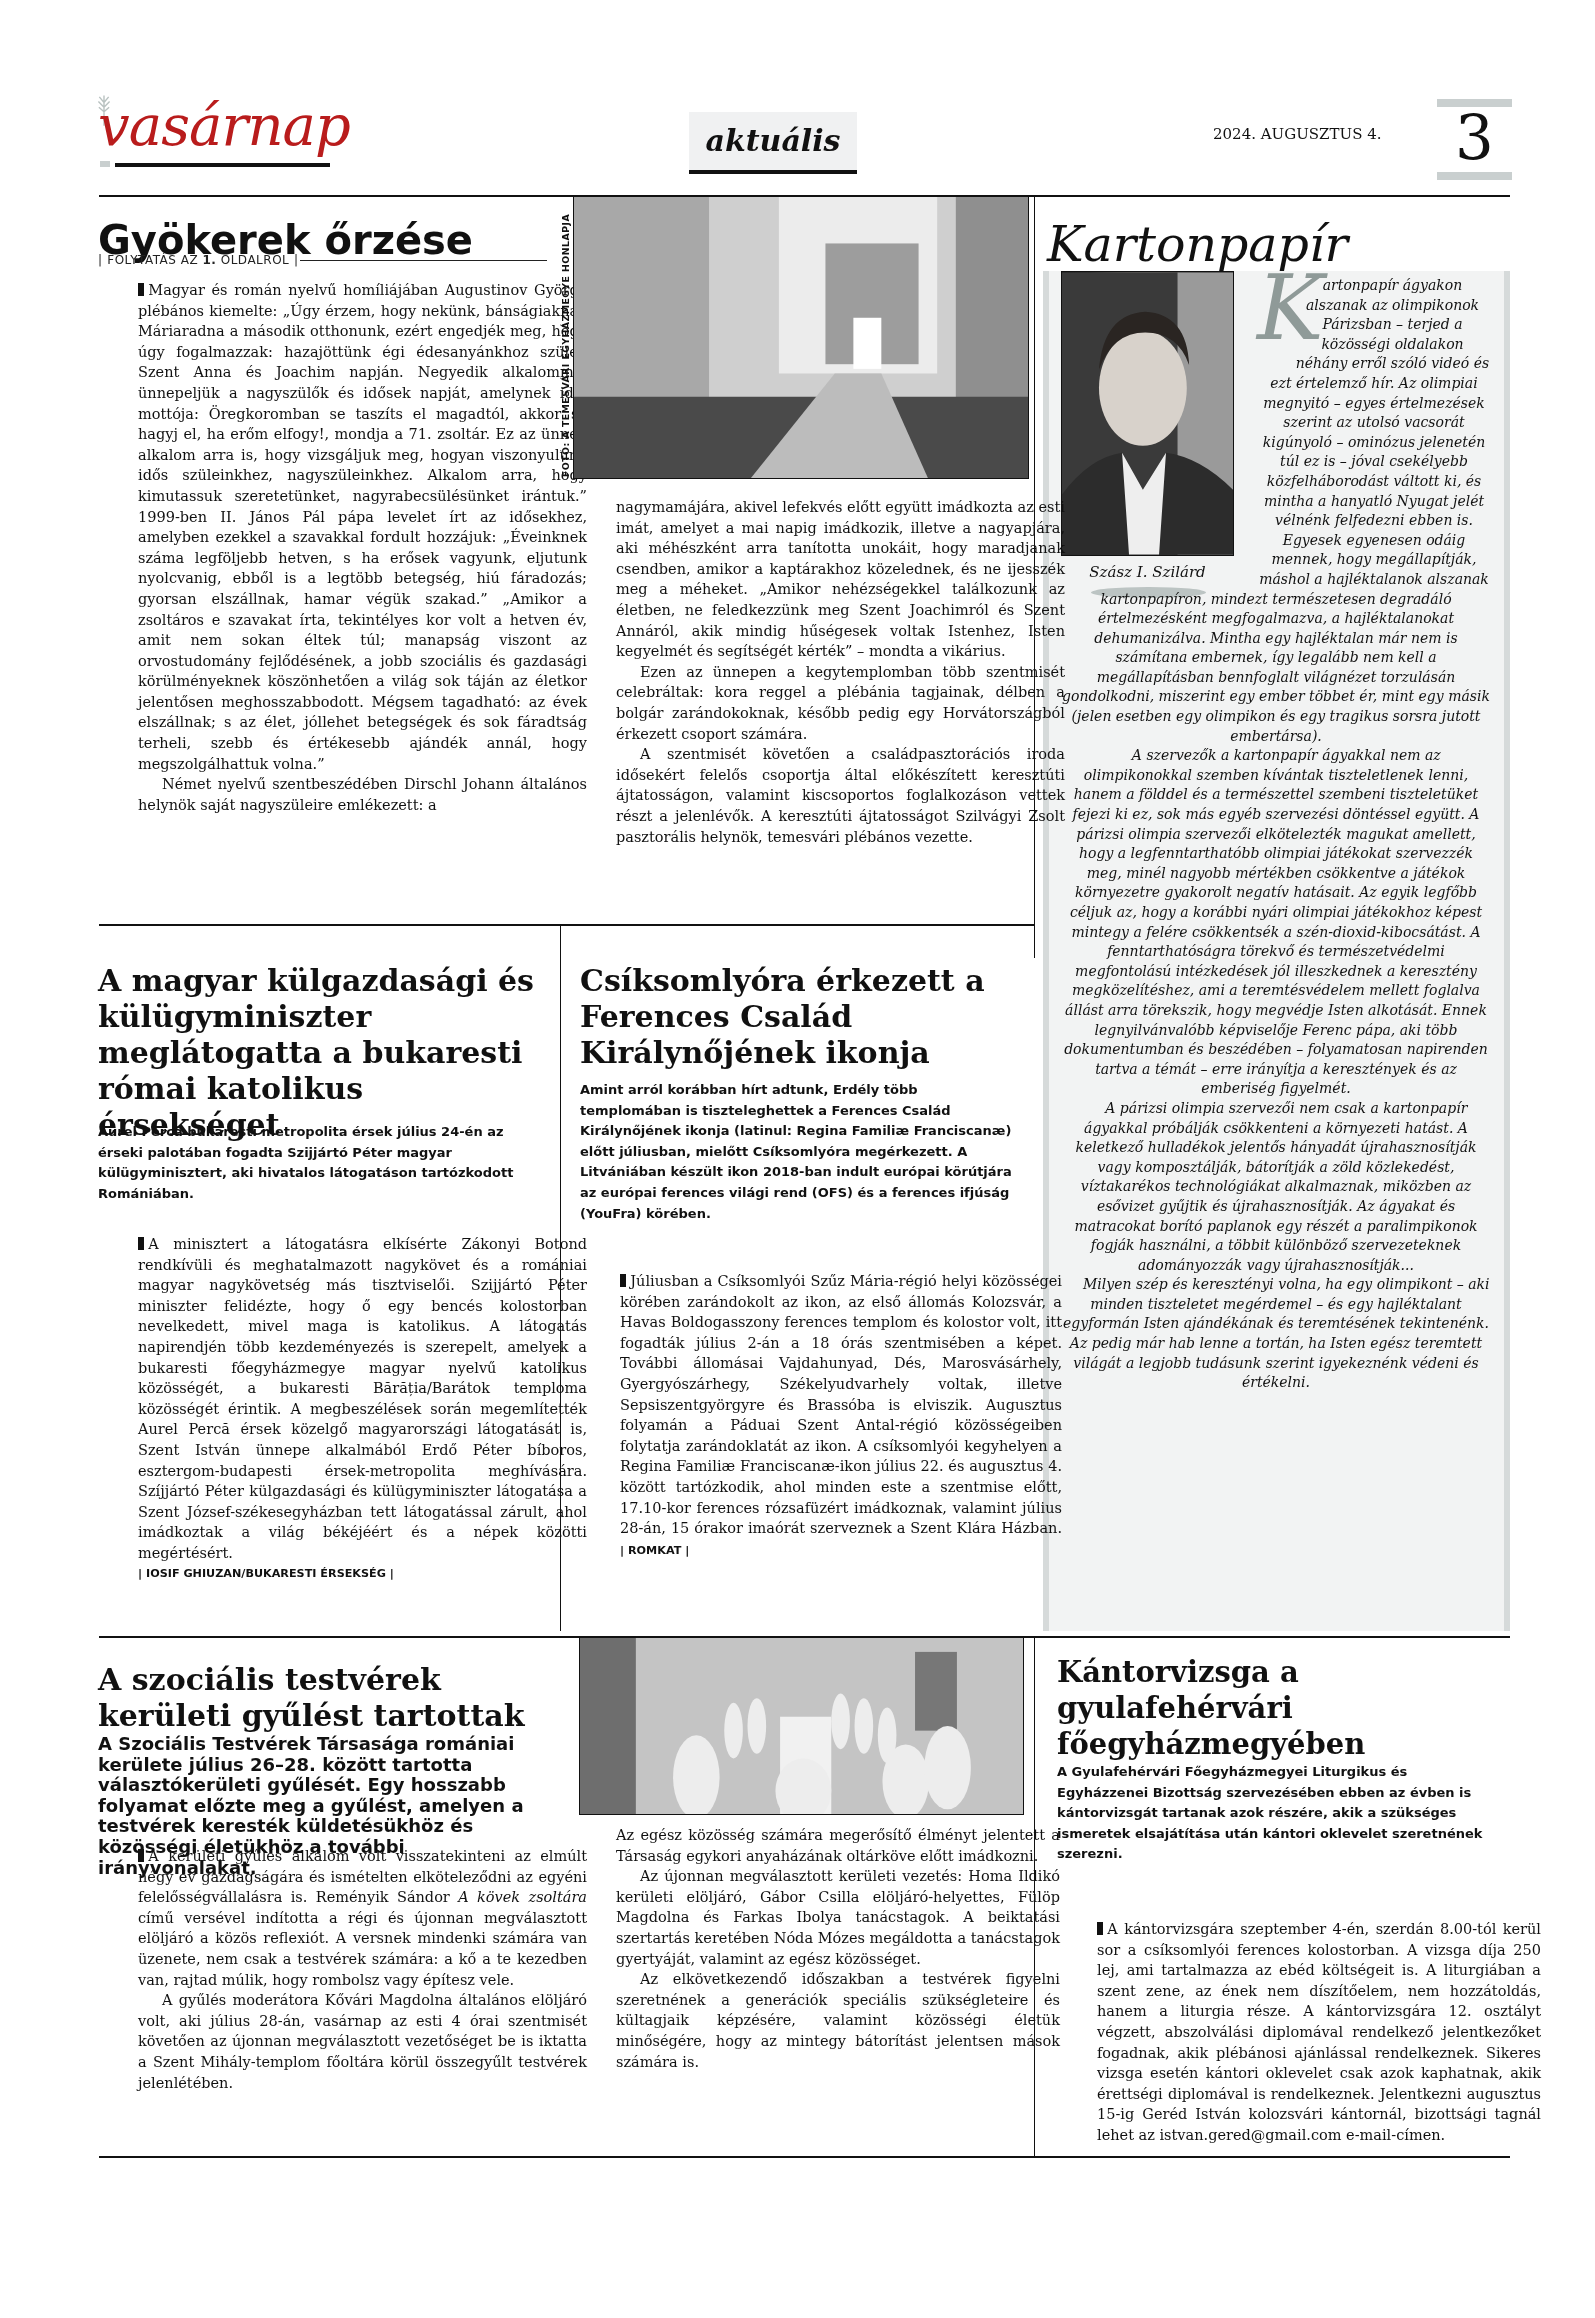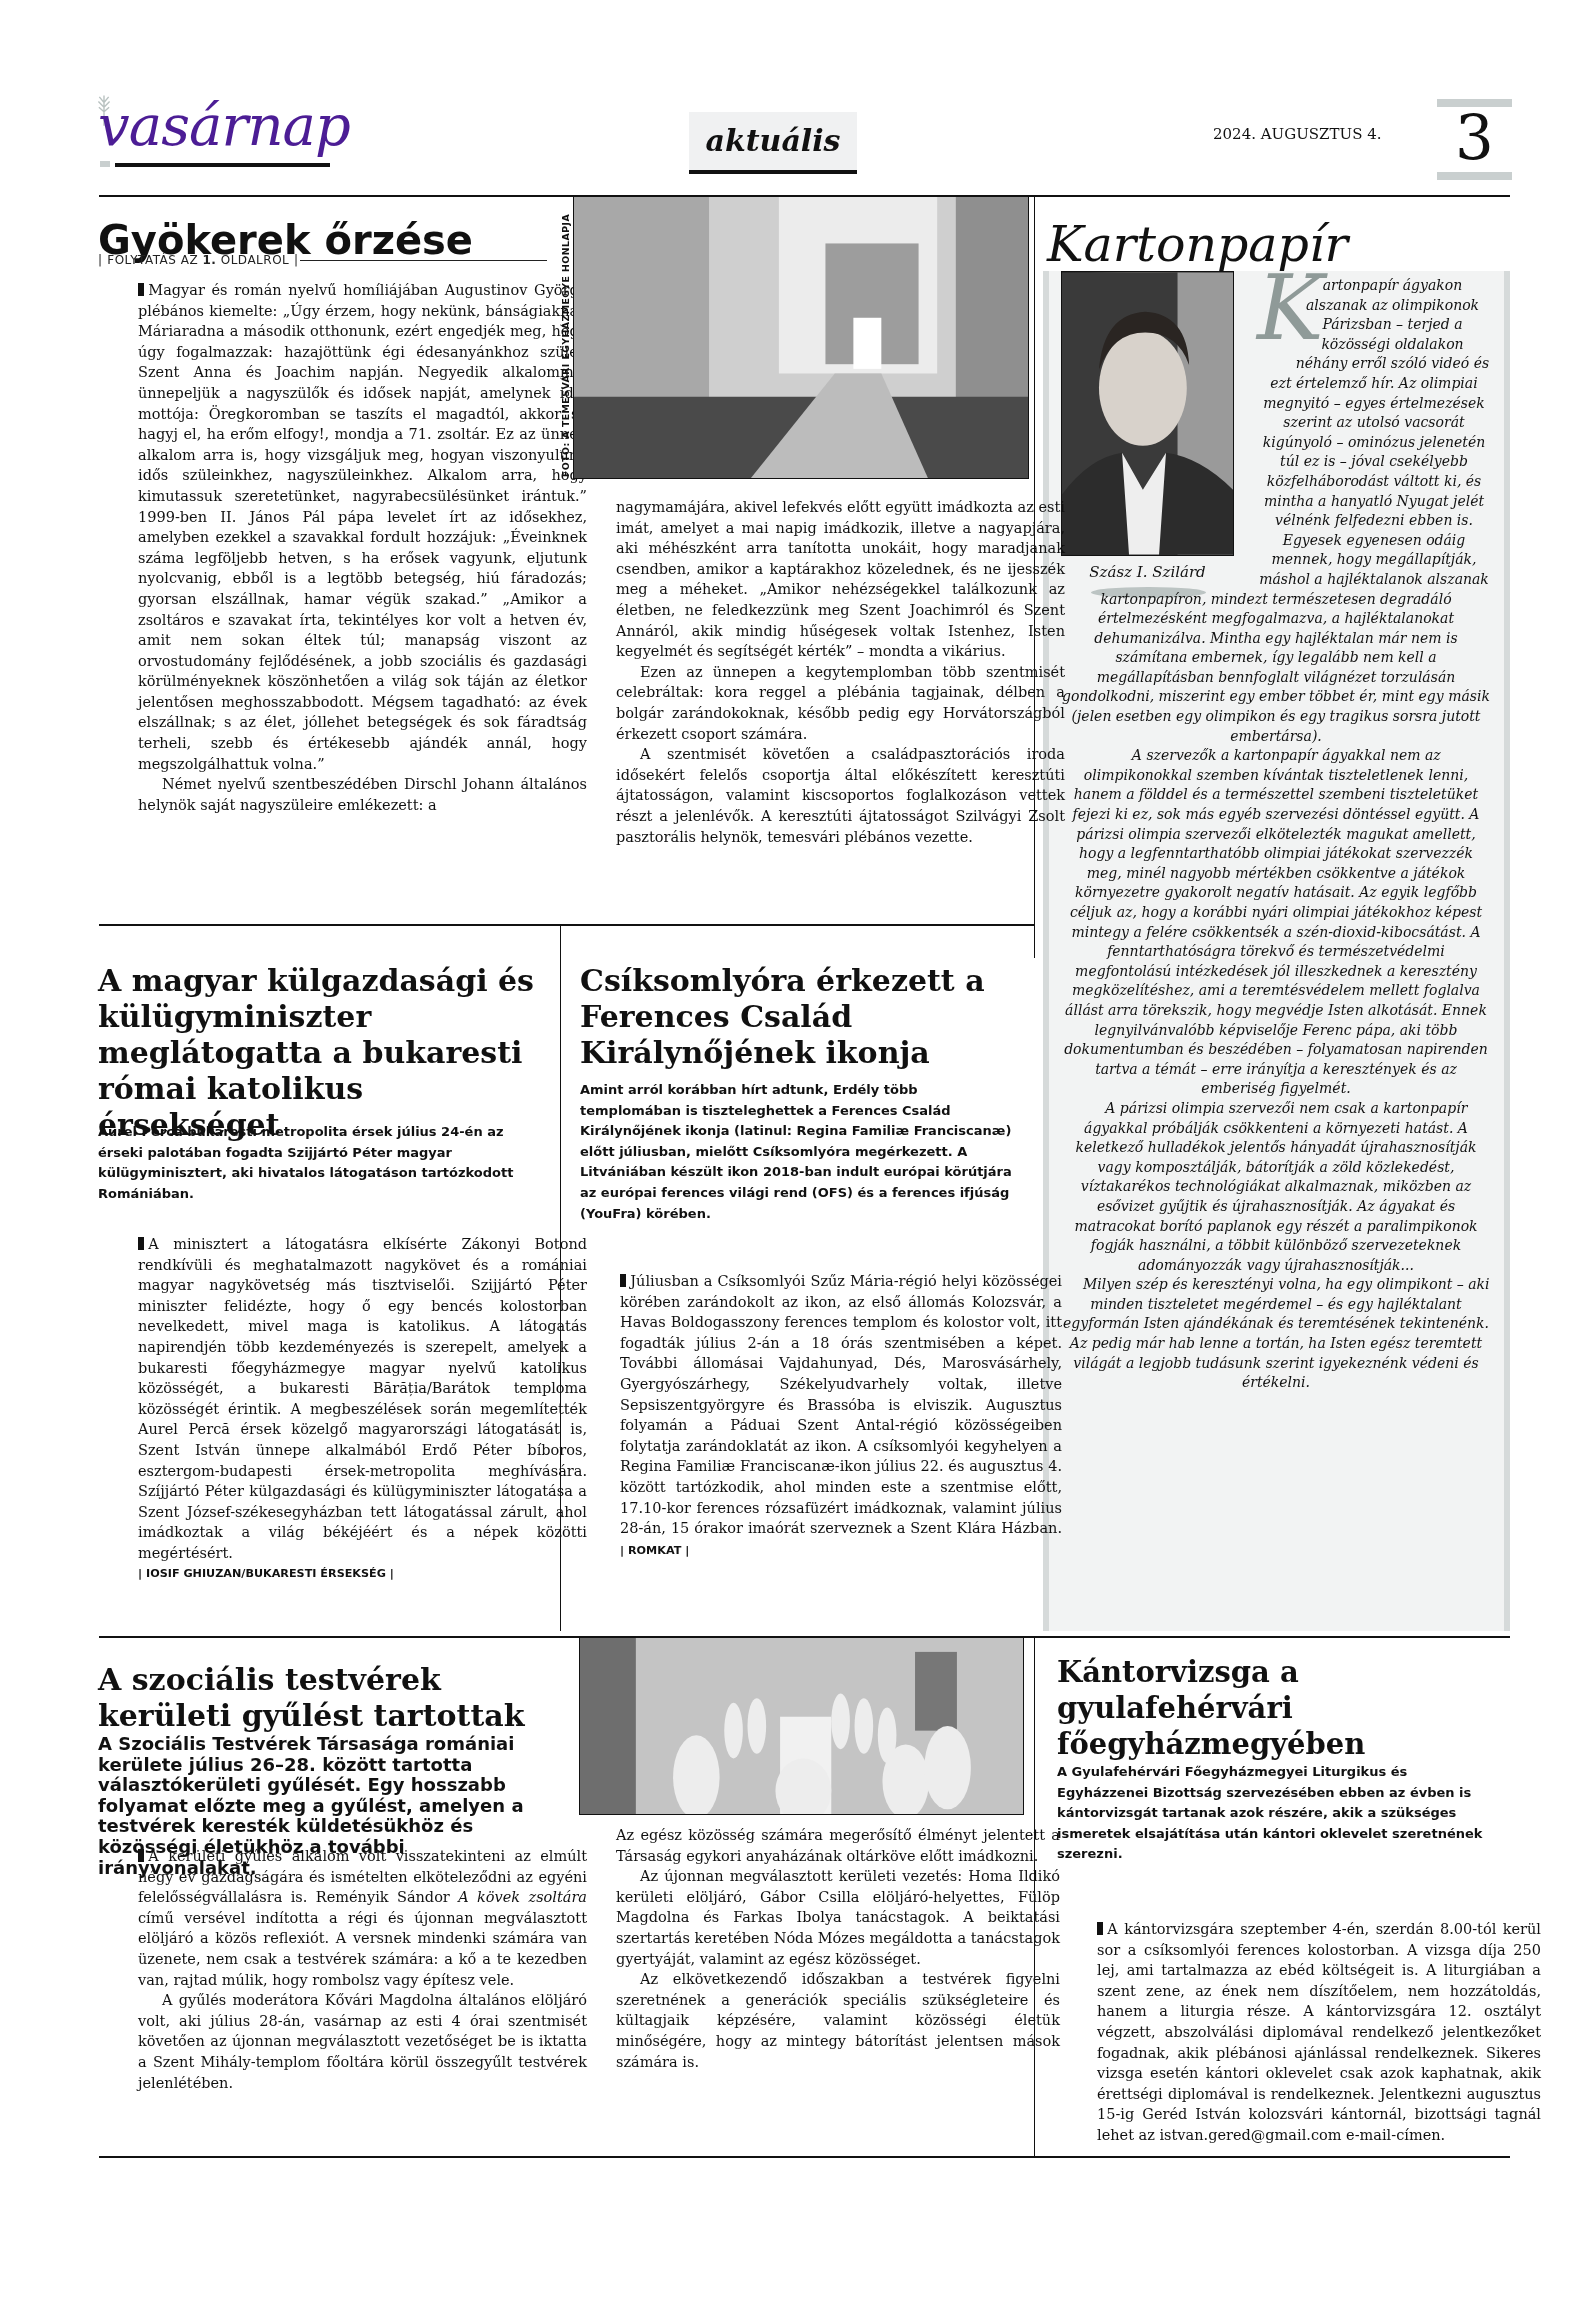--- a/index.html
+++ b/index.html
@@ -1,18 +1,18 @@
 <!DOCTYPE html>
 <html style="font-size:7.5px"><head>
 <meta charset="utf-8">
 <style>
   html, body { margin:0; padding:0; background:#ffffff; }
   body { width:1595px; height:2319px; position:relative; overflow:hidden; color:#111; font-family:"DejaVu Serif", serif; }
   .abs { position:absolute; }
-  .masthead-logo { left:98px; top:98px; font-family:"DejaVu Serif", serif; font-style:italic; font-size:56px; letter-spacing:-0.9px; color:#4c1d95; line-height:1; }
+  .masthead-logo { left:98px; top:98px; font-family:"DejaVu Serif", serif; font-style:italic; font-size:56px; letter-spacing:-0.9px; color:#b91c1c; line-height:1; }
   .logo-bar { left:115px; top:163px; width:215px; height:3.7px; background:#111; }
   .logo-bar-grey { left:100px; top:161px; width:10.3px; height:5.6px; background:#c9cfcf; }
   .sprig { left:97px; top:93px; width:14px; height:33px; }
   .section-box { left:689px; top:112px; width:168px; height:58px; background:#f0f1f2; border-bottom:4.7px solid #111; text-align:center; }
   .section-box span { font-family:"DejaVu Serif", serif; font-style:italic; font-weight:bold; font-size:30px; line-height:58px; }
   .date { left:1213px; top:125px; font-family:"DejaVu Serif", serif; font-size:15px; letter-spacing:0px; }
   .pageno-bar1 { left:1437px; top:99px; width:75px; height:7.5px; background:#c9cfcf; }
   .pageno-bar2 { left:1437px; top:172px; width:75px; height:7.5px; background:#c9cfcf; }
   .pageno { left:1442px; top:107px; width:65px; text-align:center; font-family:"DejaVu Serif", serif; font-size:61px; line-height:1; }
   .rule { background:#111; }

